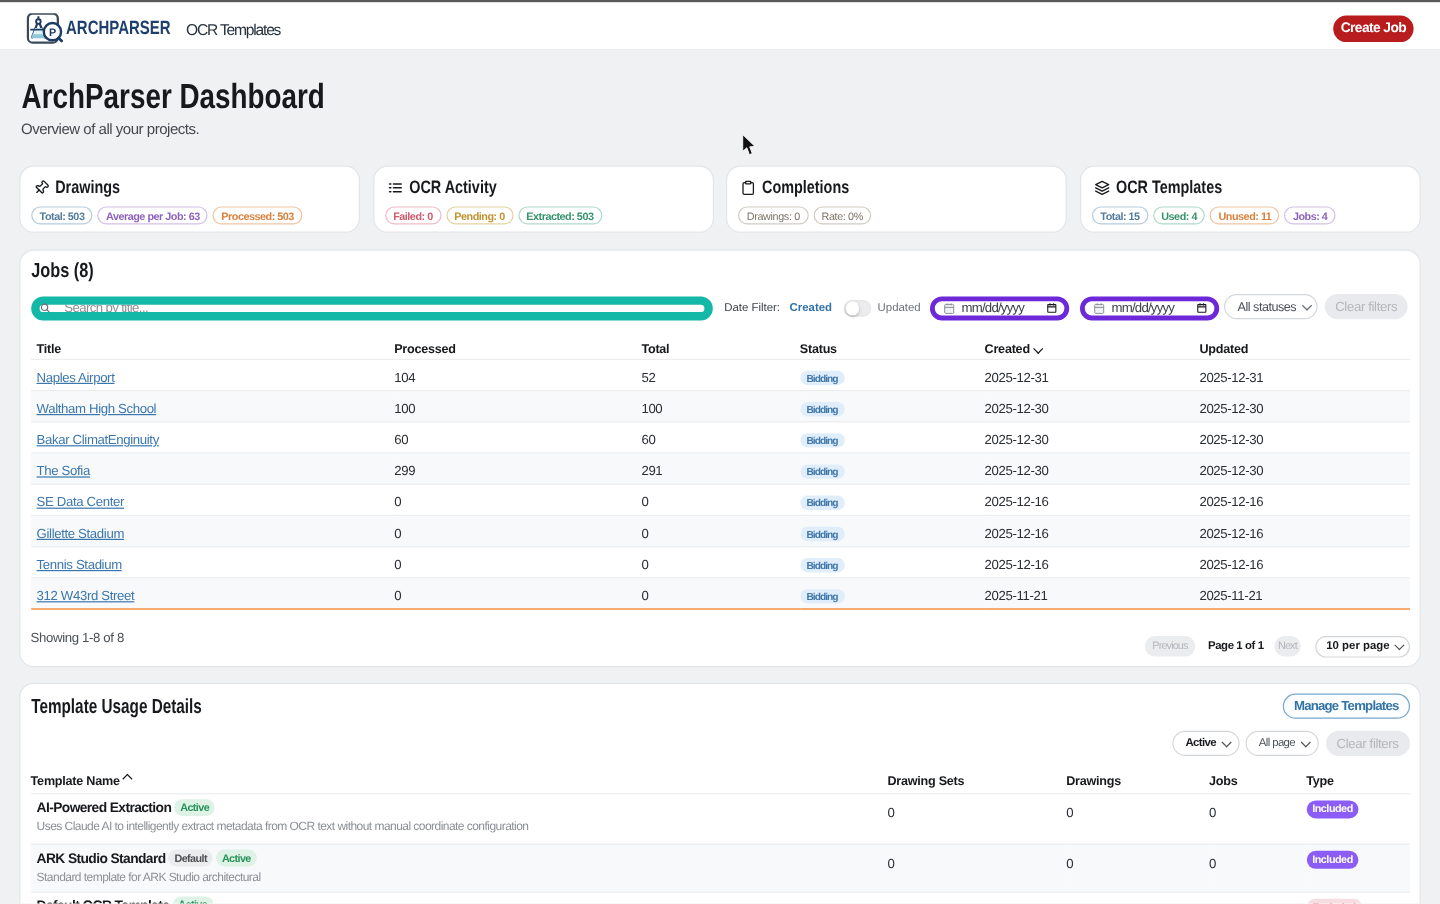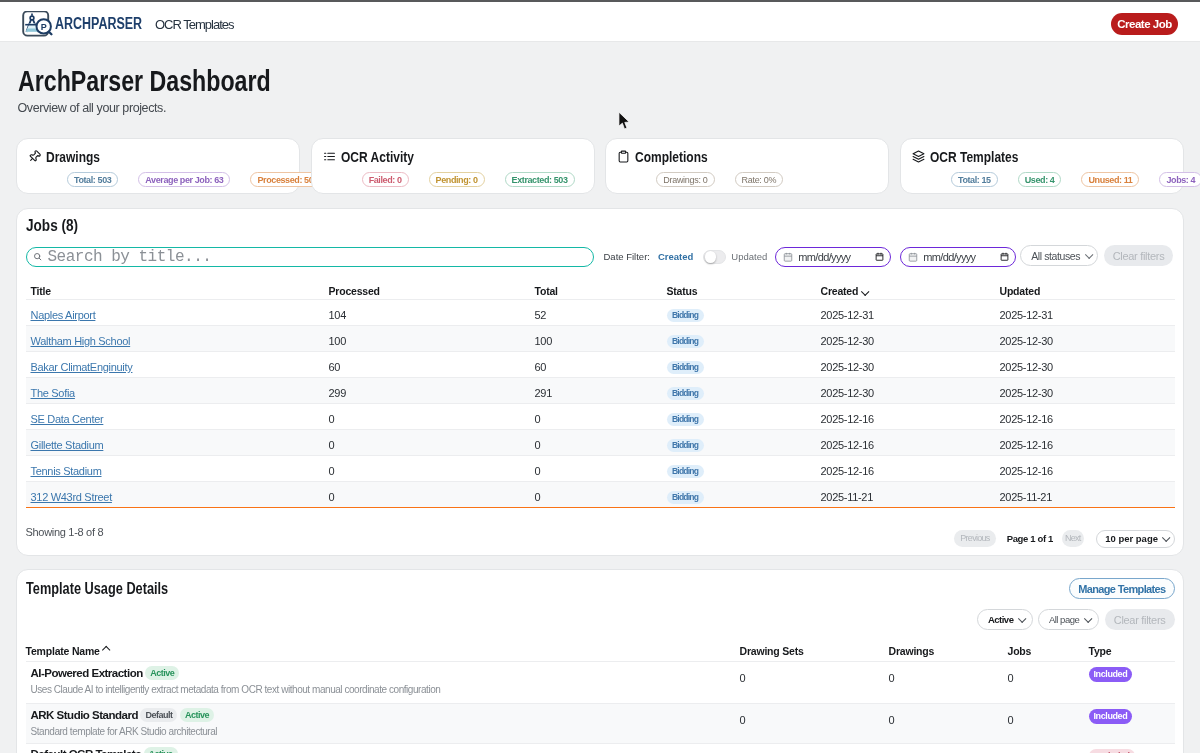--- a/index.html
+++ b/index.html
@@ -15,48 +15,48 @@
 h1 { font-size:29px; font-weight:bold; color:#17191c; margin-top:22.5px; margin-left:2px; }
 h1 span { display:inline-block; transform:scaleX(0.8); transform-origin:left center; white-space:nowrap; }
 .sub { font-size:12.5px; letter-spacing:-0.4px; color:#44494f; margin-top:3px; margin-left:1.5px; }
 
 
 .cards { display:flex; justify-content:space-between; margin-top:23px; }
 .card { background:#fff; border:1px solid #e3e5e7; border-radius:12px; width:284px; height:56px; padding:0 9px; }
 .card-head { display:flex; align-items:center; gap:5px; margin:9.5px 0 0 2px; }
 .card-head svg { flex:none; }
 .card-title { font-size:15px; font-weight:bold; color:#17191c; display:inline-block; transform:scaleX(0.8); transform-origin:left center; white-space:nowrap; }
-.pills { display:flex; gap:20px; margin-top:6.5px;margin-left:41px; }
+.pills { display:flex; gap:4px; margin-top:6.5px; }
 .pill { border:1px solid; border-radius:8px; font-size:9px; font-weight:bold; letter-spacing:-0.4px; padding:0 6px; height:15px; line-height:14px; background:#fff; white-space:nowrap; }
 .p-blue { color:#527d9c; border-color:#b5cbdb; }
 .p-purple { color:#8d62bd; border-color:#d3c0e7; }
 .p-orange { color:#d9813c; border-color:#eec5a3; }
 .p-red { color:#cc5b6e; border-color:#edbcc5; }
 .p-yellow { color:#c09330; border-color:#e3d1a0; }
 .p-green { color:#35946c; border-color:#b0d9c7; }
 .p-stone { color:#7e7468; border-color:#d2cbc2; font-weight:normal; letter-spacing:-0.3px; }
 
 
 .panel { background:#fff; border:1px solid #e3e5e7; border-radius:12px; margin-top:14px; padding:7px 8.5px 0 8.5px; }
 #templates { margin-top:13px; padding-top:4px; }
 .panel h2 { font-size:17px; font-weight:bold; color:#17191c; }
 .panel h2 span { display:inline-block; transform:scaleX(0.8); transform-origin:left center; white-space:nowrap; }
 
 
 .filter-row { display:flex; align-items:center; margin-top:11px; height:20px; }
 .search { position:relative; width:568px; height:20px; flex:none; }
-.search input { width:100%; height:20px; border:1px solid #14b8a6; border-radius:10px; padding:0 10px 0 21px; font-family:Liberation Mono, monospace; font-size:16px; letter-spacing:-0.5px; color:#333; }
+.search input { width:100%; height:20px; border:7px solid #14b8a6; border-radius:10px; padding:0 10px 0 21px; font-family:Liberation Sans, sans-serif; font-size:11px; letter-spacing:-0.5px; color:#333; }
 .search input::placeholder { color:#8b9096; }
 .search svg { position:absolute; left:7px; top:5.5px; }
 .dflabel { font-size:9.5px; letter-spacing:0px; color:#3c4147; margin-left:10px; white-space:nowrap; }
 .dfcreated { font-size:9.5px; color:#3271a5; font-weight:bold; margin-left:8px; white-space:nowrap; }
 .toggle { width:23px; height:14px; background:#ececee; border:1px solid #e4e5e7; border-radius:7.5px; margin-left:10px; position:relative; flex:none; }
 .toggle::after { content:""; position:absolute; left:0.5px; top:0.5px; width:11.5px; height:11.5px; border-radius:50%; background:#fff; box-shadow:0 1px 2px rgba(0,0,0,.3); }
 .dfupdated { font-size:9.5px; color:#6b7076; margin-left:5px; white-space:nowrap; }
-.dateinput { display:flex; align-items:center; border:1px solid #6d28d9; border-radius:10px; height:20px; width:116px; margin-left:8px; padding:0 6px 0 7px; flex:none; }
+.dateinput { display:flex; align-items:center; border:4px solid #6d28d9; border-radius:10px; height:20px; width:116px; margin-left:8px; padding:0 6px 0 7px; flex:none; }
 .dateinput + .dateinput { margin-left:9px; }
 .dateinput .mm { font-size:11px; letter-spacing:-0.65px; color:#3c4147; flex:1; margin-left:5px; }
 .allstat { display:flex; align-items:center; border:1px solid #d4d7da; border-radius:10.5px; height:21px; padding:0 6px 0 10px; margin-left:4px; font-size:10.5px; letter-spacing:-0.4px; color:#4c5157; gap:5px; flex:none; margin-top:-2px; }
 .clearbtn { background:#e8eaed; color:#b3b7bc; border-radius:10.5px; height:21px; padding:0 9px; font-size:11px; letter-spacing:-0.3px; display:flex; align-items:center; margin-left:6px; flex:none; margin-top:-2px;text-align:center; }
 
 
 table { border-collapse:collapse; width:100%; margin-top:10px; table-layout:fixed; }
 th { text-align:left; font-size:10.5px; font-weight:bold; letter-spacing:-0.2px; color:#17191c; padding:8.5px 0 2px 0; }
 td { font-size:11px; letter-spacing:-0.3px; color:#2a2e33; padding:5px 0 0 0; height:26px; }
 th:first-child, td:first-child { padding-left:5px; }

